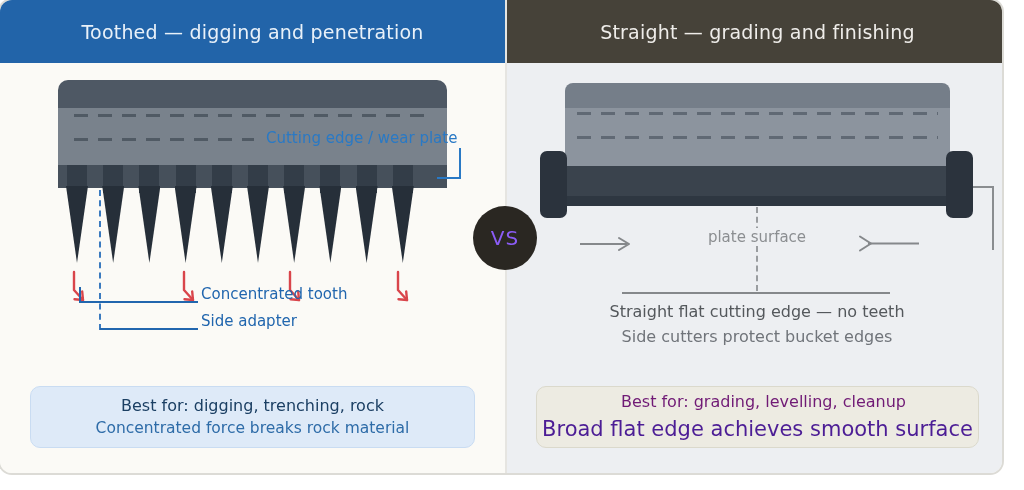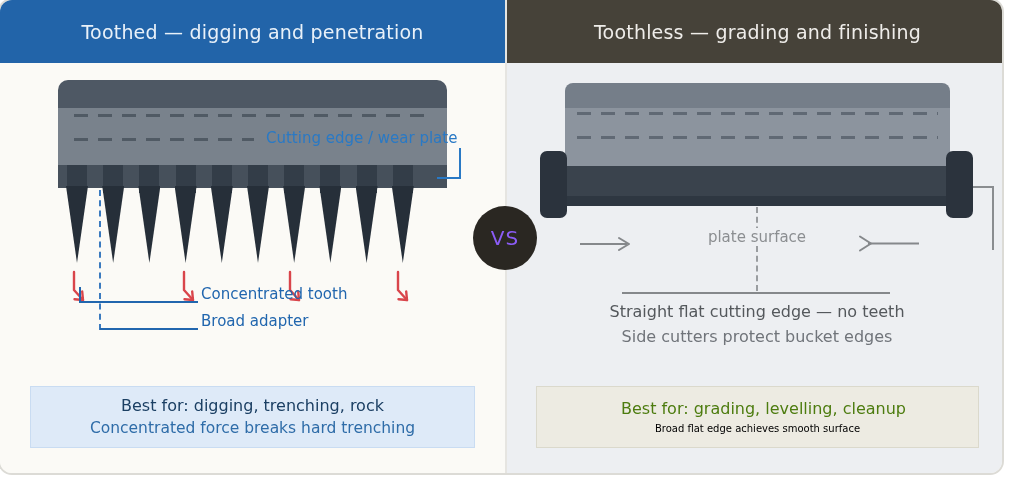--- a/index.html
+++ b/index.html
@@ -54,29 +54,29 @@
   .ce-v { left:459px; top:148px; width:2px; height:31px; background:var(--accent-blue,#2979c5); }
   .ce-h { left:437px; top:177px; width:24px; height:2px; background:var(--accent-blue,#2979c5); }
   .rt-tick { left:79px;  top:287px; width:2px;  height:16px; }
   .rt-h    { left:79px;  top:301px; width:119px; height:2px; }
   .ta-h    { left:100px; top:328px; width:98px;  height:2px; }
   .rt-label { position:absolute; left:201px; top:285px; font-size:15px; color:var(--deep-blue,#2166ae); white-space:nowrap; z-index:2;}
   .ta-label { position:absolute; left:201px; top:312px; font-size:15px; color:var(--deep-blue,#2166ae); white-space:nowrap; z-index:2;}
   .force-marker { position:absolute; top:270px; width:20px; height:36px; z-index:2; }
 
   
-  .best-box { position:absolute; top:386px; height:62px; border-radius:0;
+  .best-box { position:absolute; top:386px; height:62px; border-radius:10px;
               display:flex; flex-direction:column; align-items:center; justify-content:center;
               gap:2px; font-size:16px; line-height:1.35; z-index:2; }
   .best-left  { left:30px;  width:445px; background:var(--left-box-bg,#deeaf8);  border:1px solid var(--left-box-border,#c9dcf2); }
   .best-right { left:536px; width:443px; background:var(--right-box-bg,#edebe2); border:1px solid var(--right-box-border,#dbd9cc); }
   .best-left  .l1 { color:#1b3f63; }
   .best-left  .l2 { color:#2e6ca8; font-size:15.5px; }
-  .best-right .l1 { color:#4d7c0f;margin-left:12px; }
-  .best-right .l2 { color:#000000; font-size:10px; }
+  .best-right .l1 { color:#701a75;margin-left:12px; }
+  .best-right .l2 { color:#4c1d95; font-size:21px; }
 
   
   .bucket-r { position:absolute; left:565px; top:83px; width:385px; z-index:1; }
   .br-top    { height:25px; background:#757e89; border-radius:8px 8px 0 0; }
   .br-body   { position:relative; height:58px; background:#8c949e; }
   .br-body .dash { background:repeating-linear-gradient(90deg,#606974 0 14px,transparent 14px 24px); }
   .br-d1 { left:12px; right:12px; top:4px; }
   .br-d2 { left:12px; right:12px; top:28px; }
   .br-strip  { height:30px; background:#3a434d; }
   .br-bottom { height:10px; background:#2e3741; }
@@ -104,21 +104,21 @@
 <div class="page">
   <div class="card">
 
     <div class="panel-left-bg"></div>
     <div class="panel-right-bg"></div>
 
     <div class="header header-left">
       <span>Toothed — digging and penetration</span>
     </div>
     <div class="header header-right">
-      <span>Toothless — grading and finishing</span>
+      <span>Straight — grading and finishing</span>
     </div>
     <div class="divider"></div>
 
     <div class="bucket-l">
       <div class="bl-top"></div>
       <div class="bl-body">
         <div class="dash bl-d1"></div>
         <div class="dash bl-d2"></div>
       </div>
       <div class="bl-strip" id="adapter-strip">
@@ -170,25 +170,25 @@
             <path d="M4 2 L4 20 L13 30" fill="none" stroke="#d9454b" stroke-width="2.4" stroke-linecap="round" stroke-linejoin="round"></path>
             <path d="M13 30 L4.5 29.2 M13 30 L12.2 21.5" fill="none" stroke="#d9454b" stroke-width="2.4" stroke-linecap="round"></path>
           </svg></div>
       </div>
 
     <div class="line-blue rt-tick"></div>
     <div class="line-blue rt-h"></div>
     <div class="rt-label">Concentrated tooth</div>
 
     <div class="line-blue ta-h"></div>
-    <div class="ta-label">Broad adapter</div>
+    <div class="ta-label">Side adapter</div>
 
     <div class="best-box best-left">
       <div class="l1">Best for: digging, trenching, rock</div>
-      <div class="l2">Concentrated force breaks hard trenching</div>
+      <div class="l2">Concentrated force breaks rock material</div>
     </div>
 
     <div class="bucket-r">
       <div class="br-top"></div>
       <div class="br-body">
         <div class="dash br-d1"></div>
         <div class="dash br-d2"></div>
       </div>
       <div class="br-strip"></div>
       <div class="br-bottom"></div>

